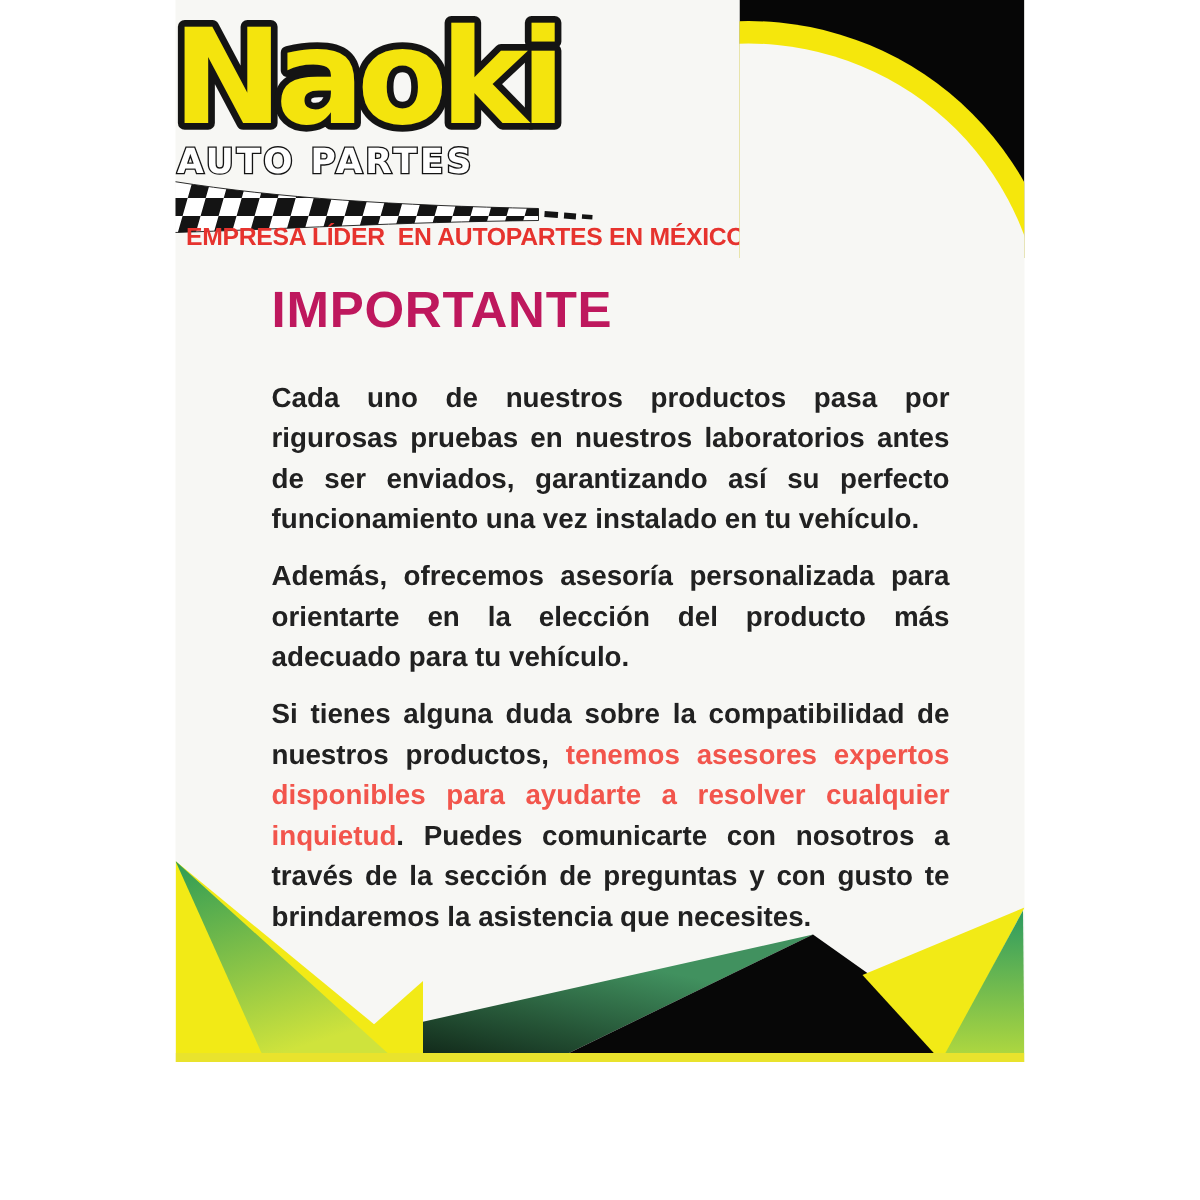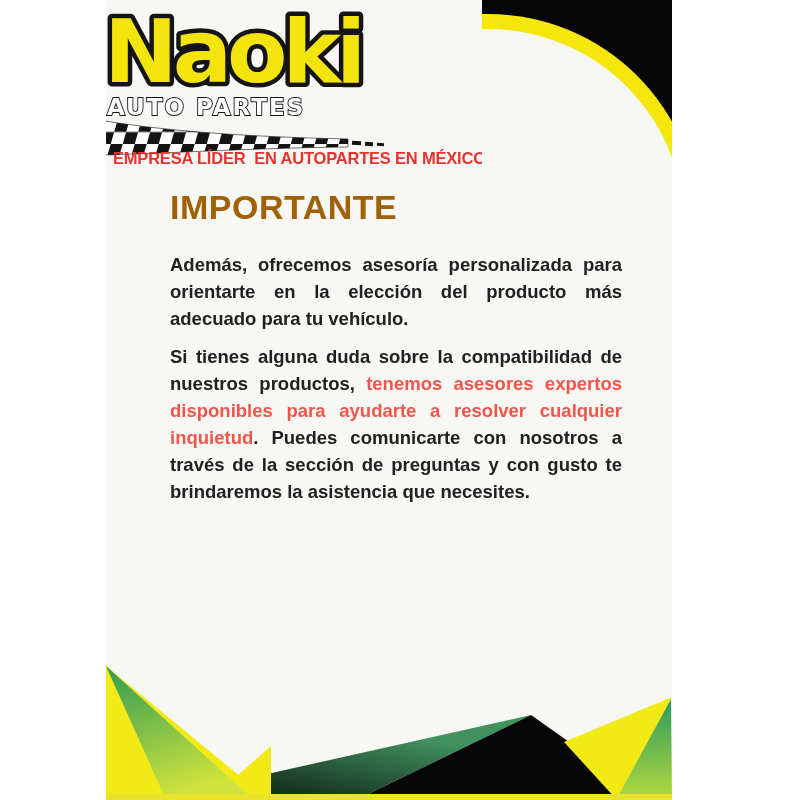--- a/index.html
+++ b/index.html
@@ -1,31 +1,31 @@
 <!DOCTYPE html>
 <html><head>
 <meta charset="utf-8">
 <style>
   html,body{margin:0;padding:0;background:#ffffff;}
   body{width:800px;height:800px;overflow:hidden;font-family:"Liberation Sans",sans-serif;}
   .canvas{position:relative;width:800px;height:800px;background:#ffffff;}
-  .content{position:absolute;left:106px;top:0;width:566px;height:800px;background:#f7f7f4;overflow:hidden;}
+  .content{position:absolute;left:117px;top:0;width:566px;height:708px;background:#f7f7f4;overflow:hidden;}
 
   
   .logo-svg{position:absolute;left:-2px;top:0;display:block;}
   .tagline{position:absolute;left:7px;top:149px;font-size:16.5px;font-weight:bold;
            color:#e6332e;letter-spacing:-0.2px;white-space:pre;text-align:center;}
 
   
   .corner-svg{position:absolute;top:0;right:0;display:block;}
 
   
   .text-block{position:absolute;left:64px;top:189px;width:452px;}
   .heading{margin:0 0 26px 0;font-size:34px;line-height:36px;font-weight:bold;
-           letter-spacing:0.5px;color:#a16207;}
+           letter-spacing:0.5px;color:#be185d;}
   .para{margin:0 0 11px 0;font-size:18.5px;line-height:27px;font-weight:bold;color:#212121;
         text-align:justify;}
   .para:last-child{margin-bottom:0;}
   .hl{color:#f2554c;}
 
   
   .bottom-svg{position:absolute;left:0;bottom:0;display:block;}
 </style>
 </head>
 <body>
@@ -58,20 +58,21 @@
     </div>
 
     <svg class="corner-svg" width="190" height="172" viewBox="0 0 190 172">
       <rect width="190" height="172" fill="#060606"></rect>
       <circle cx="6" cy="225" r="211" fill="#f5e70c"></circle>
       <circle cx="6" cy="225" r="196" fill="#f7f7f4"></circle>
     </svg>
 
     <div class="text-block">
       <h1 class="heading">IMPORTANTE</h1>
+      <p class="para">Cada uno de nuestros productos pasa por rigurosas pruebas en nuestros laboratorios antes de ser enviados, garantizando así su perfecto funcionamiento una vez instalado en tu vehículo.</p>
       <p class="para">Además, ofrecemos asesoría personalizada para orientarte en la elección del producto más adecuado para tu vehículo.</p>
       <p class="para"><span>Si tienes alguna duda sobre la compatibilidad de nuestros productos, </span><span class="hl">tenemos asesores expertos disponibles para ayudarte a resolver cualquier inquietud</span><span>. Puedes comunicarte con nosotros a través de la sección de preguntas y con gusto te brindaremos la asistencia que necesites.</span></p>
     </div>
 
     <svg class="bottom-svg" width="566" height="140" viewBox="0 0 566 140">
       <defs>
         <linearGradient id="gradLeft" x1="0" y1="0" x2="0.35" y2="1">
           <stop offset="0" stop-color="#2e9b55"></stop>
           <stop offset="1" stop-color="#cfe33c"></stop>
         </linearGradient>

